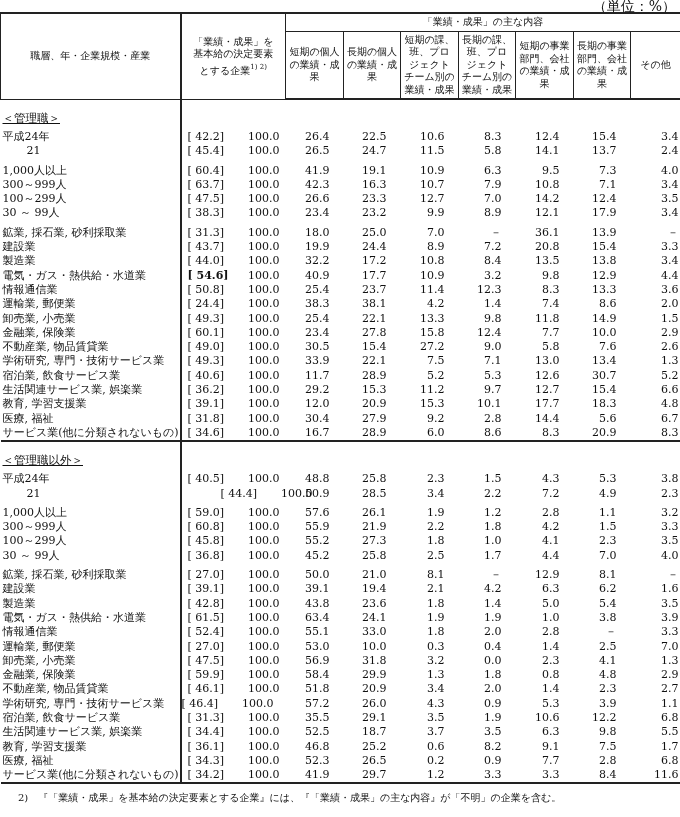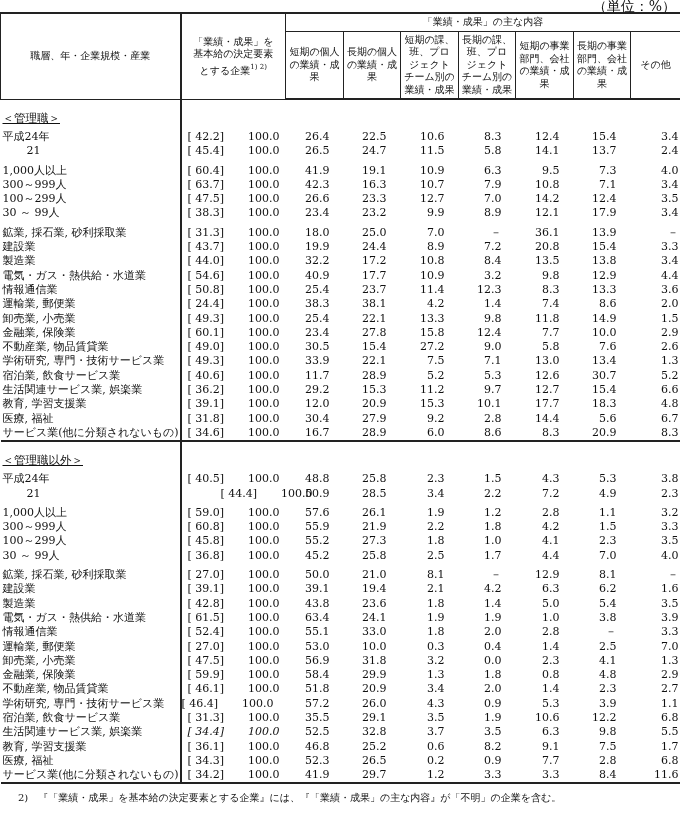--- a/index.html
+++ b/index.html
@@ -200,21 +200,21 @@
         <td class="num c">32.2</td>
         <td class="num c">17.2</td>
         <td class="num c">10.8</td>
         <td class="num c">8.4</td>
         <td class="num c">13.5</td>
         <td class="num c">13.8</td>
         <td class="num c-last">3.4</td>
       </tr>
       <tr>
         <td class="label"><span>電気・ガス・熱供給・水道業</span></td>
-        <td style="white-space: nowrap;"><span style="display: inline-block; width: 50px; padding-left: 6px;">[ 54.6]</span><span style="display: inline-block; width: 42px; text-align: right;">100.0</span></td>
+        <td style="white-space: nowrap;"><span style="display: inline-block; width: 50px; padding-left: 6px; font-weight: bold;">[ 54.6]</span><span style="display: inline-block; width: 42px; text-align: right;">100.0</span></td>
         <td class="num c">40.9</td>
         <td class="num c">17.7</td>
         <td class="num c">10.9</td>
         <td class="num c">3.2</td>
         <td class="num c">9.8</td>
         <td class="num c">12.9</td>
         <td class="num c-last">4.4</td>
       </tr>
       <tr>
         <td class="label"><span>情報通信業</span></td>
@@ -531,23 +531,23 @@
         <td class="num c">35.5</td>
         <td class="num c">29.1</td>
         <td class="num c">3.5</td>
         <td class="num c">1.9</td>
         <td class="num c">10.6</td>
         <td class="num c">12.2</td>
         <td class="num c-last">6.8</td>
       </tr>
       <tr>
         <td class="label"><span>生活関連サービス業, 娯楽業</span></td>
-        <td style="white-space: nowrap; font-style: italic;"><span style="display: inline-block; width: 50px; padding-left: 6px;">[ 34.4]</span><span style="display: inline-block; width: 42px; text-align: right;">100.0</span></td>
+        <td style="white-space: nowrap;"><span style="display: inline-block; width: 50px; padding-left: 6px;">[ 34.4]</span><span style="display: inline-block; width: 42px; text-align: right;">100.0</span></td>
         <td class="num c">52.5</td>
-        <td class="num c">32.8</td>
+        <td class="num c">18.7</td>
         <td class="num c">3.7</td>
         <td class="num c">3.5</td>
         <td class="num c">6.3</td>
         <td class="num c">9.8</td>
         <td class="num c-last">5.5</td>
       </tr>
       <tr>
         <td class="label"><span>教育, 学習支援業</span></td>
         <td style="white-space: nowrap;"><span style="display: inline-block; width: 50px; padding-left: 6px;">[ 36.1]</span><span style="display: inline-block; width: 42px; text-align: right;">100.0</span></td>
         <td class="num c">46.8</td>

